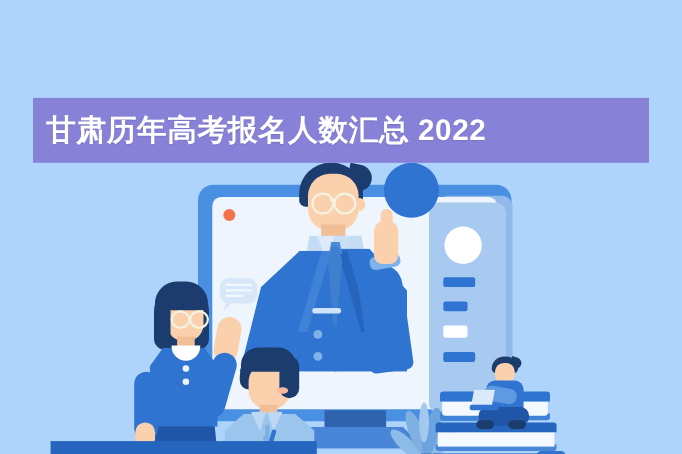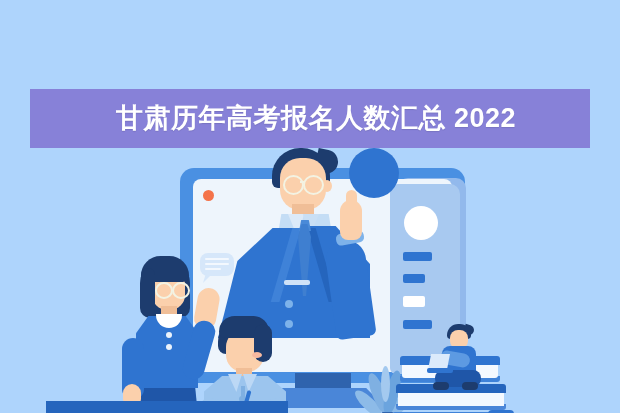--- a/index.html
+++ b/index.html
@@ -35,21 +35,20 @@
     top: 89px;
     width: 548px;
     height: 59px;
     line-height: 59px;
     color: #ffffff;
     font-size: 27px;
     font-weight: bold;
     white-space: nowrap;
     letter-spacing: 0.5px;
     text-shadow: 0 1px 1px rgba(0,0,0,0.10);
-    text-align: center;
   }
   
   #illustration {
     position: absolute;
     left: 0;
     top: 148px;
     width: 620px;
     height: 265px;
     overflow: hidden;
   }

